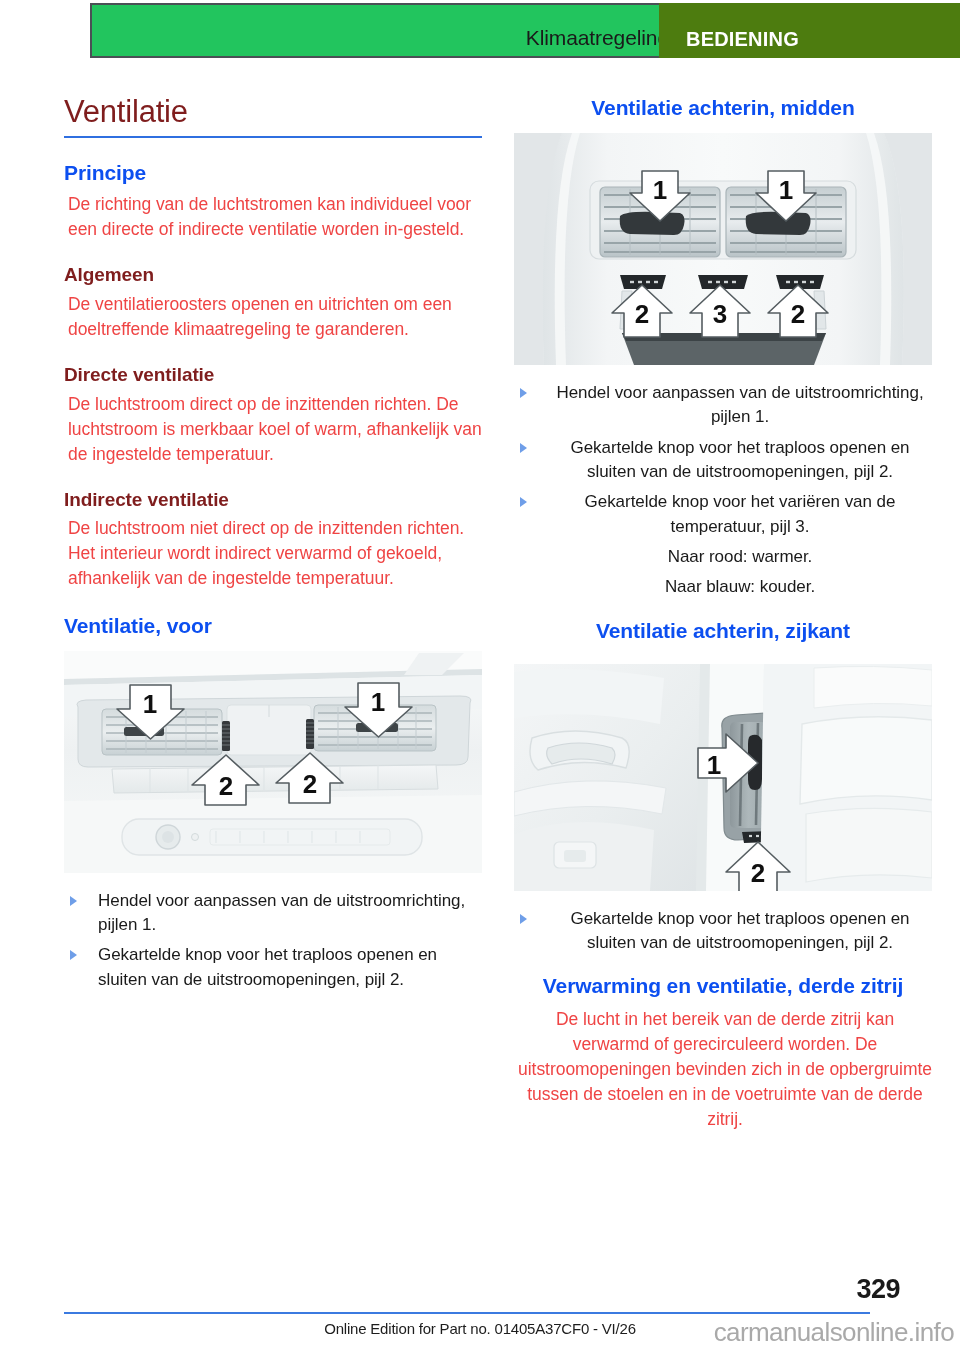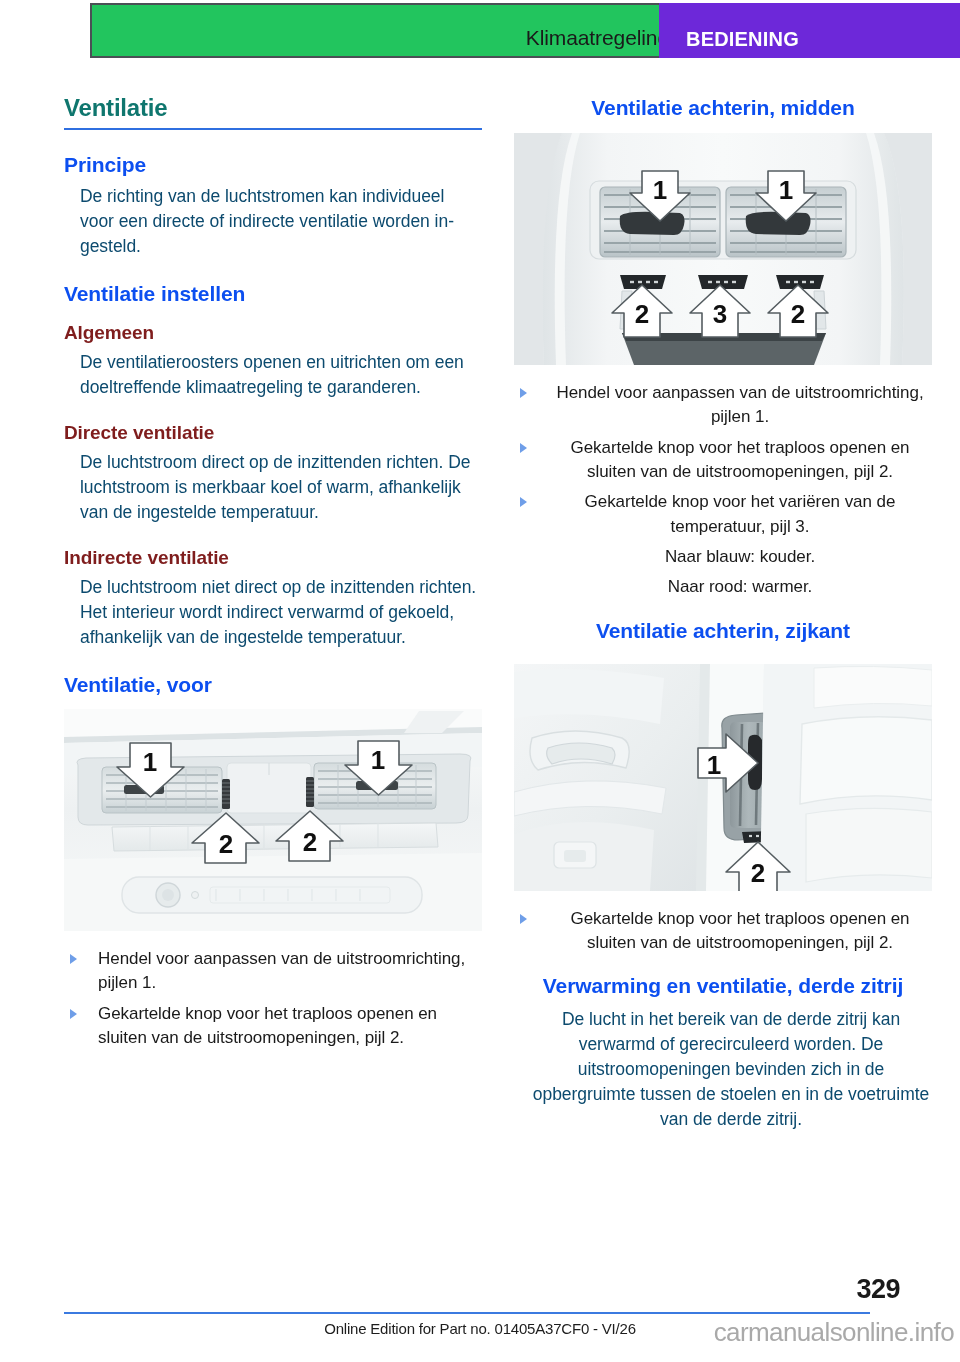--- a/index.html
+++ b/index.html
@@ -36,21 +36,21 @@
     right: 12px; bottom: 6px;
     font-size: 21px;
     color: #1a1a1a;
     letter-spacing: -0.1px;
     white-space: nowrap;
   }
   #header-banner {
     position: absolute;
     left: 659px; top: 3px;
     width: 301px; height: 55px;
-    background: #6d28d9;
+    background: #4d7c0f;
   }
   #header-banner-label {
     position: absolute;
     left: 27px; bottom: 7px;
     font-size: 20px;
     font-weight: bold;
     color: #ffffff;
     letter-spacing: 0.2px;
     white-space: nowrap;
   }
@@ -60,23 +60,23 @@
   .column {
     position: absolute;
     top: 95px;
     width: 418px;
   }
   #col-left  { left: 64px; }
   #col-right { left: 514px; text-align: center; }
 
   
   h1.title {
-    font-size: 24px;
-    font-weight: bold;
-    color: #0f766e;
+    font-size: 31px;
+    font-weight: normal;
+    color: #7f1d1d;
     margin: 0 0 6px 0;
     letter-spacing: -0.2px;
     line-height: 1.12;
   }
   .title-rule {
     height: 2px;
     background: #2f6fe0;
     margin: 0 0 22px 0;
     width: 418px;
   }
@@ -92,22 +92,22 @@
     font-size: 19px;
     font-weight: bold;
     color: #7f1d1d;
     margin: 0 0 5px 0;
     letter-spacing: -0.1px;
     line-height: 1.2;
   }
   p.body {
     font-size: 17.5px;
     line-height: 1.43;
-    margin: 0 0 22px 16px;
-    color: #0c4a6e;
+    margin: 0 0 22px 4px;
+    color: #ef4444;
     letter-spacing: -0.05px;
   }
 
   
   ul.bullets {
     list-style: none;
     margin: 0 0 18px 0;
     padding: 0;
   }
   ul.bullets li {
@@ -198,21 +198,20 @@
 <div id="content">
 
   <div class="column" id="col-left">
 
     <h1 class="title">Ventilatie</h1>
     <div class="title-rule"></div>
 
     <h2 class="h-major">Principe</h2>
     <p class="body">De richting van de luchtstromen kan individueel voor een directe of indirecte ventilatie worden in-gesteld.</p>
 
-    <h2 class="h-major" style="margin-bottom:16px;">Ventilatie instellen</h2>
 
     <h3 class="h-minor">Algemeen</h3>
     <p class="body">De ventilatieroosters openen en uitrichten om een doeltreffende klimaatregeling te garanderen.</p>
 
     <h3 class="h-minor">Directe ventilatie</h3>
     <p class="body">De luchtstroom direct op de inzittenden richten. De luchtstroom is merkbaar koel of warm, afhankelijk van de ingestelde temperatuur.</p>
 
     <h3 class="h-minor">Indirecte ventilatie</h3>
     <p class="body">De luchtstroom niet direct op de inzittenden richten. Het interieur wordt indirect verwarmd of gekoeld, afhankelijk van de ingestelde temperatuur.</p>
 
@@ -507,24 +506,24 @@
       </li>
       <li>
         <span class="tri"></span>
         <span>Gekartelde knop voor het traploos openen en sluiten van de uitstroomopeningen, pijl 2.</span>
       </li>
       <li>
         <span class="tri"></span>
         <span>Gekartelde knop voor het variëren van de temperatuur, pijl 3.</span>
       </li>
       <li class="sub">
+        <span>Naar rood: warmer.</span>
+      </li>
+      <li class="sub">
         <span>Naar blauw: kouder.</span>
-      </li>
-      <li class="sub">
-        <span>Naar rood: warmer.</span>
       </li>
     </ul>
 
     <h2 class="h-major" style="margin-top:18px; margin-bottom:21px;">Ventilatie achterin, zijkant</h2>
 
     <div class="figure fig-side">
       <svg width="418" height="227" viewBox="0 0 418 227">
         <defs>
           <linearGradient id="pnlG" x1="0" y1="0" x2="1" y2="1">
             <stop offset="0%" stop-color="#f4f6f7"></stop>

